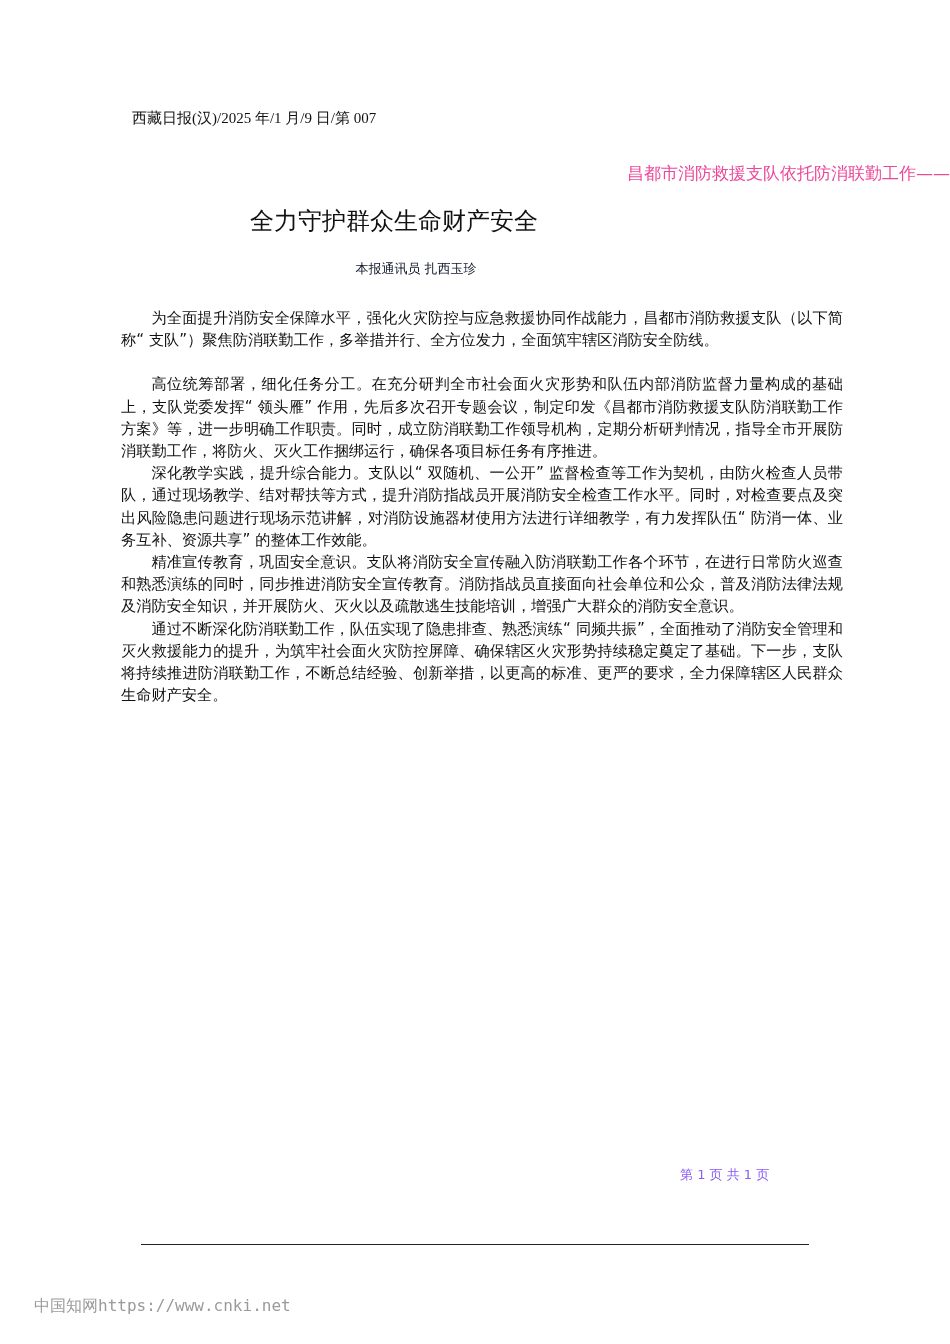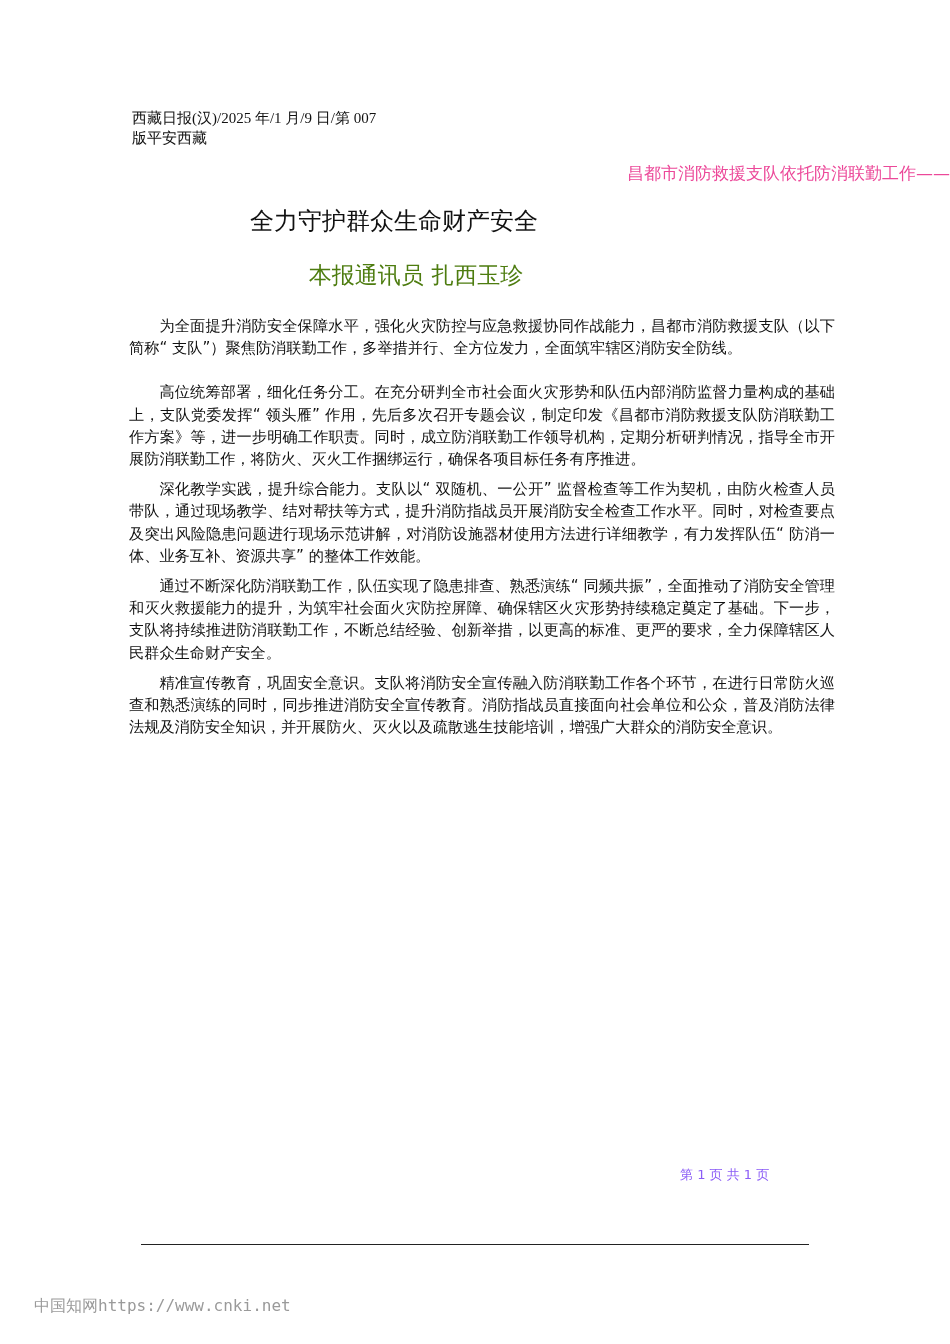--- a/index.html
+++ b/index.html
@@ -1,47 +1,46 @@
 <!DOCTYPE html>
 <html><head>
 <meta charset="utf-8">
 <style>
   html, body { margin: 0; padding: 0; background: #ffffff; }
   body { width: 950px; height: 1344px; position: relative; overflow: hidden; color: #111; font-family: "DejaVu Sans", "Liberation Sans", sans-serif; }
   .source { position: absolute; left: 124px; top: 108px; width: 300px; font-family: "Liberation Serif", "DejaVu Serif", serif; font-size: 15px; line-height: 20px; color: #111; margin-left: 8px; }
   .subtitle { position: absolute; left: 0; width: 950px; top: 162px; text-align: right; font-size: 17px; color: #ec4899; }
   .title { position: absolute; left: 0; width: 788px; top: 205px; text-align: center; font-size: 24px; color: #111; }
-  .byline { position: absolute; left: 0; width: 832px; top: 260px; text-align: center; font-size: 23px; color: #4d7c0f; }
+  .byline { position: absolute; left: 0; width: 832px; top: 260px; text-align: center; font-size: 13px; color: #0f172a; }
   .body { position: absolute; left: 121px; top: 307px; width: 722px; font-size: 15.2px; line-height: 22.2px; text-align: justify; }
-  .body p { margin: 8px; text-indent: 2em; }
+  .body p { margin: 0; text-indent: 2em; }
   .body p.gap { margin-bottom: 22px; }
   .pagenum { position: absolute; left: 680px; top: 1166px; font-size: 13px; color: #8b5cf6; }
   .rule { position: absolute; left: 141px; top: 1244px; width: 668px; height: 1px; background: #222; }
   .footer { position: absolute; left: 34px; top: 1296px; font-size: 16px; color: #9a9a9a; }
   .footer .cn { font-family: Liberation Serif, serif; letter-spacing: 0px; }
   .footer .url { font-family: "DejaVu Sans Mono", "Liberation Mono", monospace; font-size: 16px; }
 </style>
 </head>
 <body>
 
 <div class="source">
   <div>西藏日报(汉)/2025 年/1 月/9 日/第 007</div>
-  <div>版平安西藏</div>
 </div>
 
 <div class="subtitle">昌都市消防救援支队依托防消联勤工作——</div>
 <div class="title">全力守护群众生命财产安全</div>
 <div class="byline">本报通讯员  扎西玉珍</div>
 
 <div class="body">
   <p class="gap">为全面提升消防安全保障水平，强化火灾防控与应急救援协同作战能力，昌都市消防救援支队（以下简称“ 支队”）聚焦防消联勤工作，多举措并行、全方位发力，全面筑牢辖区消防安全防线。</p>
   <p>高位统筹部署，细化任务分工。在充分研判全市社会面火灾形势和队伍内部消防监督力量构成的基础上，支队党委发挥“ 领头雁” 作用，先后多次召开专题会议，制定印发《昌都市消防救援支队防消联勤工作方案》等，进一步明确工作职责。同时，成立防消联勤工作领导机构，定期分析研判情况，指导全市开展防消联勤工作，将防火、灭火工作捆绑运行，确保各项目标任务有序推进。</p>
   <p>深化教学实践，提升综合能力。支队以“ 双随机、一公开” 监督检查等工作为契机，由防火检查人员带队，通过现场教学、结对帮扶等方式，提升消防指战员开展消防安全检查工作水平。同时，对检查要点及突出风险隐患问题进行现场示范讲解，对消防设施器材使用方法进行详细教学，有力发挥队伍“ 防消一体、业务互补、资源共享” 的整体工作效能。</p>
+  <p>精准宣传教育，巩固安全意识。支队将消防安全宣传融入防消联勤工作各个环节，在进行日常防火巡查和熟悉演练的同时，同步推进消防安全宣传教育。消防指战员直接面向社会单位和公众，普及消防法律法规及消防安全知识，并开展防火、灭火以及疏散逃生技能培训，增强广大群众的消防安全意识。</p>
   <p>通过不断深化防消联勤工作，队伍实现了隐患排查、熟悉演练“ 同频共振”，全面推动了消防安全管理和灭火救援能力的提升，为筑牢社会面火灾防控屏障、确保辖区火灾形势持续稳定奠定了基础。下一步，支队将持续推进防消联勤工作，不断总结经验、创新举措，以更高的标准、更严的要求，全力保障辖区人民群众生命财产安全。</p>
-  <p>精准宣传教育，巩固安全意识。支队将消防安全宣传融入防消联勤工作各个环节，在进行日常防火巡查和熟悉演练的同时，同步推进消防安全宣传教育。消防指战员直接面向社会单位和公众，普及消防法律法规及消防安全知识，并开展防火、灭火以及疏散逃生技能培训，增强广大群众的消防安全意识。</p>
 </div>
 
 <div class="pagenum">第 1 页 共 1 页</div>
 
 <div class="rule"></div>
 
 <div class="footer">
   <span class="cn">中国知网</span><span class="url">https://www.cnki.net</span>
 </div>
 

